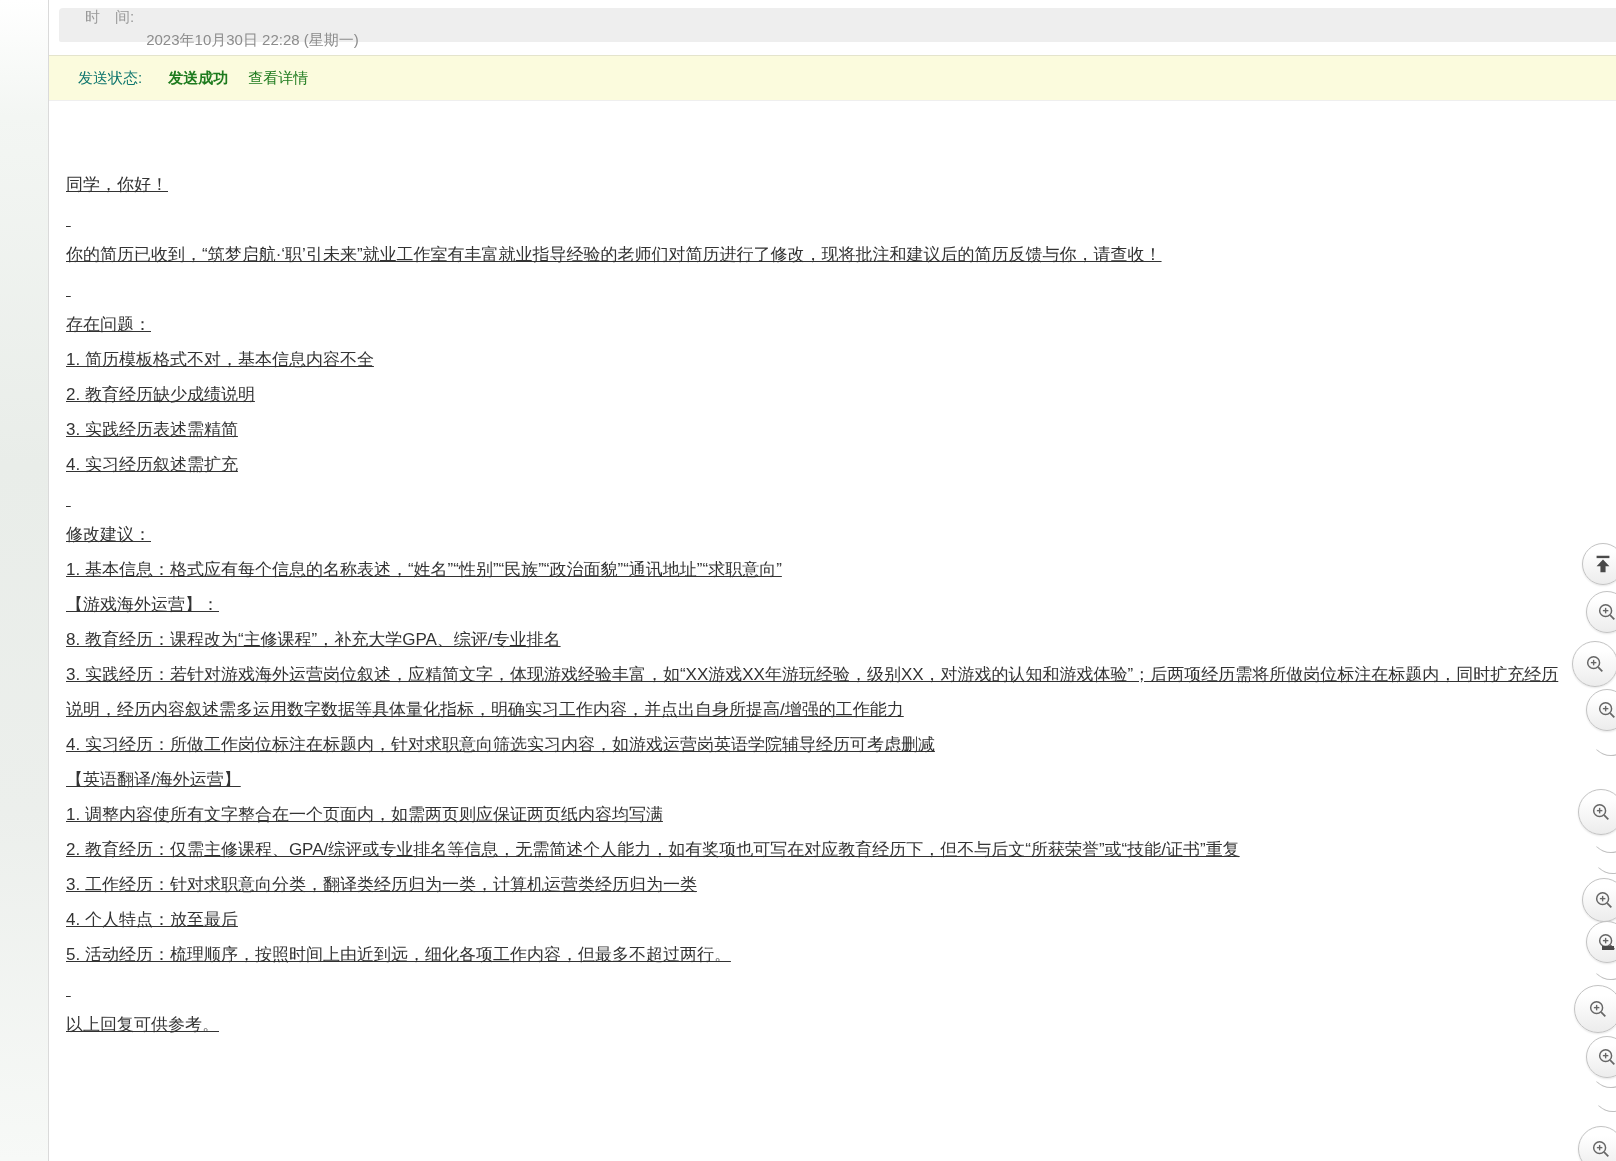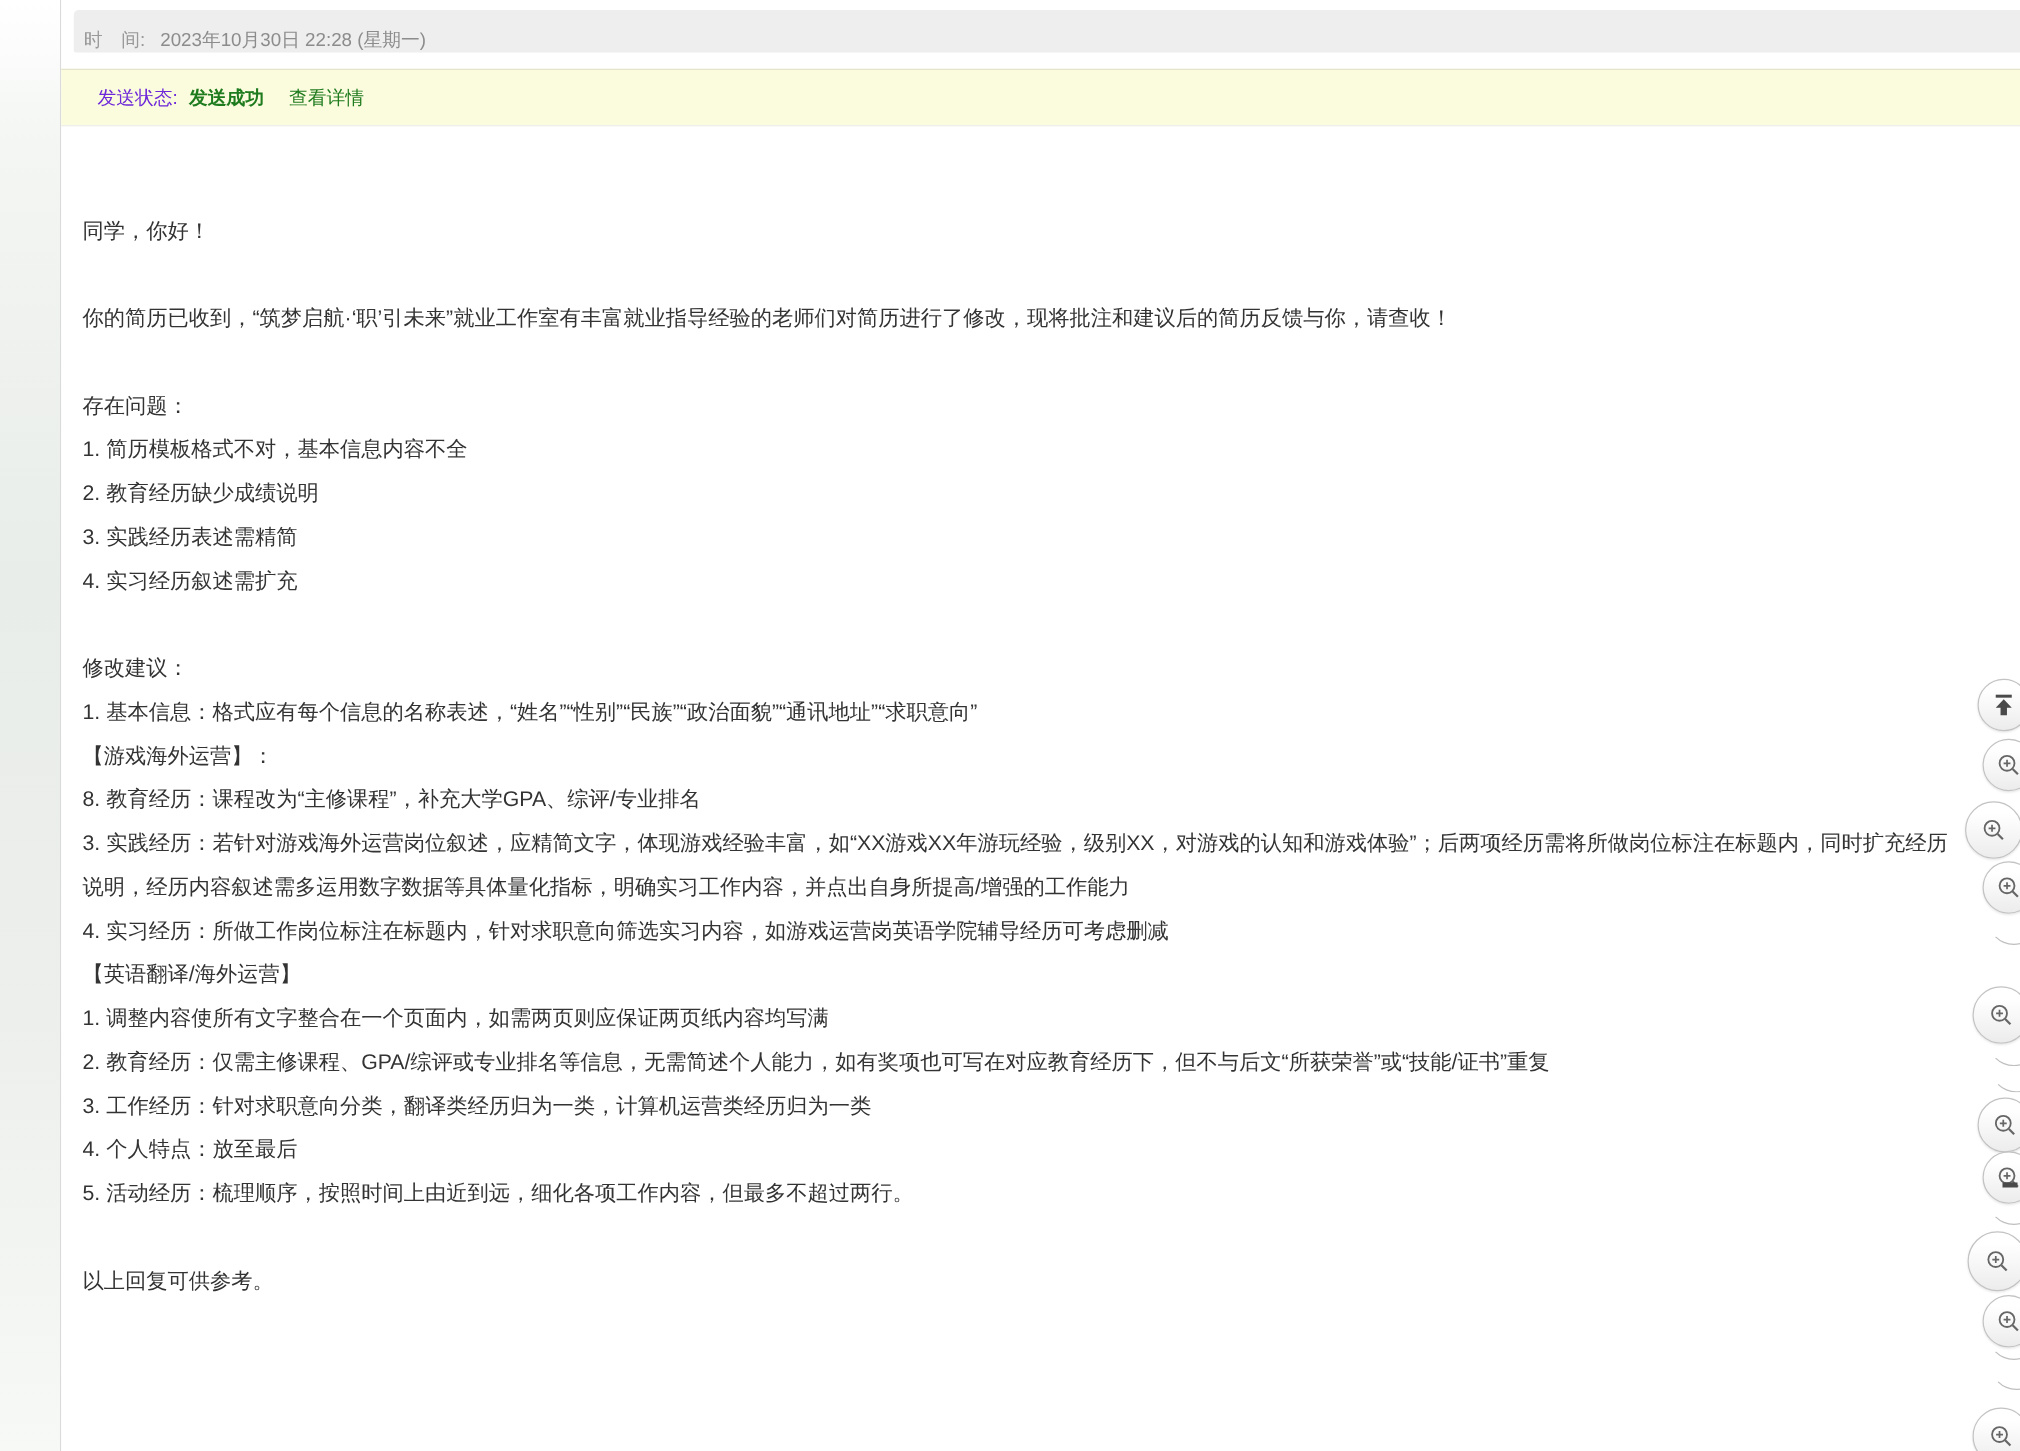--- a/index.html
+++ b/index.html
@@ -12,36 +12,36 @@
   .left-strip {
     position:absolute; left:0; top:0; width:48px; height:100%;
     background:linear-gradient(to bottom,#ffffff 0%,#f3f6f3 10%,#e9ede9 40%,#ecefec 70%,#f7f9f7 100%);
     border-right:1px solid #dadada;
   }
   .main { position:absolute; left:49px; top:0; right:0; height:100%; background:#fff; }
 
   .time-bar {
     margin:8px 0 0 10px; height:34px; background:#eeeeee;
     border-top-left-radius:4px; border-bottom-left-radius:2px;
-    display:flex; align-items:flex-end; padding-left:8px;
+    display:flex; align-items:flex-start; padding-left:26px;
     font-size:15px; color:#999;
   }
   .time-label { color:#999; margin-right:12px; }
   .time-value { color:#8c8c8c;margin-top:23px; }
 
   .status-bar {
     margin-top:13px; height:44px; background:#fbfbdd;
     border-top:1px solid #e4e4cd; border-bottom:1px solid #efefef;
     display:flex; align-items:center; padding-left:29px; font-size:15px;
   }
-  .status-label { color:#6d28d9; margin-right:9px; }
+  .status-label { color:#0f766e; margin-right:26px; }
   .status-ok { color:#1e7b1e; font-weight:bold; margin-right:20px; }
   .status-detail { color:#1e7b1e; cursor:pointer;text-align:right; }
 
-  .body-text { padding:66px 55px 0 17px; font-size:17px; color:#333; }
+  .body-text { padding:66px 55px 0 17px; font-size:17px; color:#333;text-decoration:underline; }
   .body-text p { margin:0; line-height:35px; min-height:35px; white-space:pre-wrap; }
 
   
   .float-col { position:absolute; top:0; right:0; width:70px; height:100%; pointer-events:none; }
   .fab {
     position:absolute; border-radius:50%;
     background:linear-gradient(to bottom,#ffffff 20%,#ececec 100%);
     border:1px solid #c3c3c3; box-shadow:0 1px 2px rgba(0,0,0,.10);
     display:flex; align-items:center; justify-content:center;
     pointer-events:auto; cursor:pointer; box-sizing:border-box;

